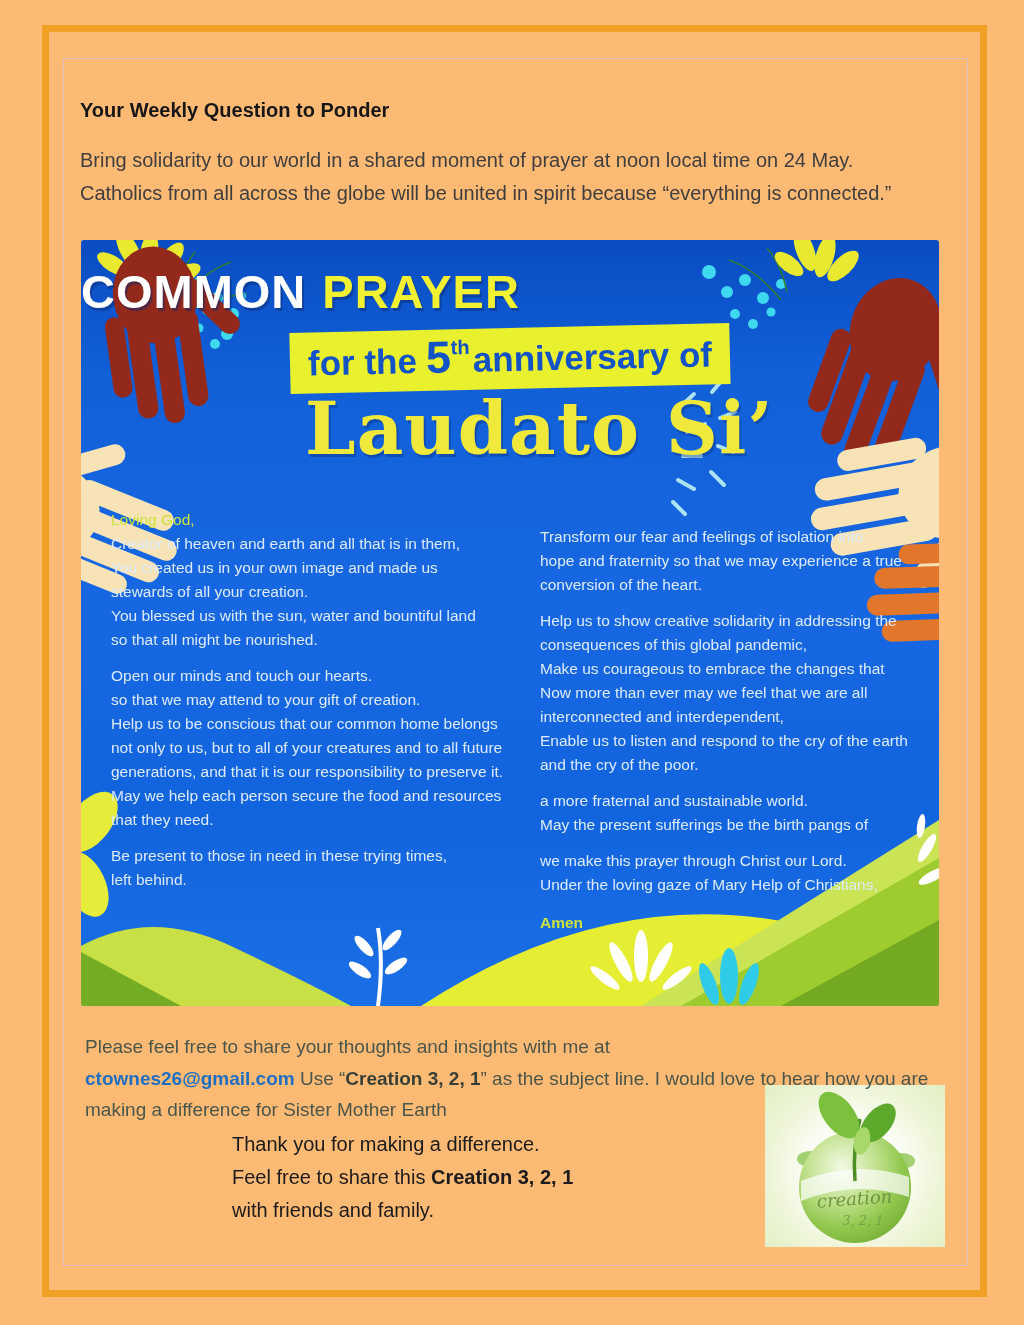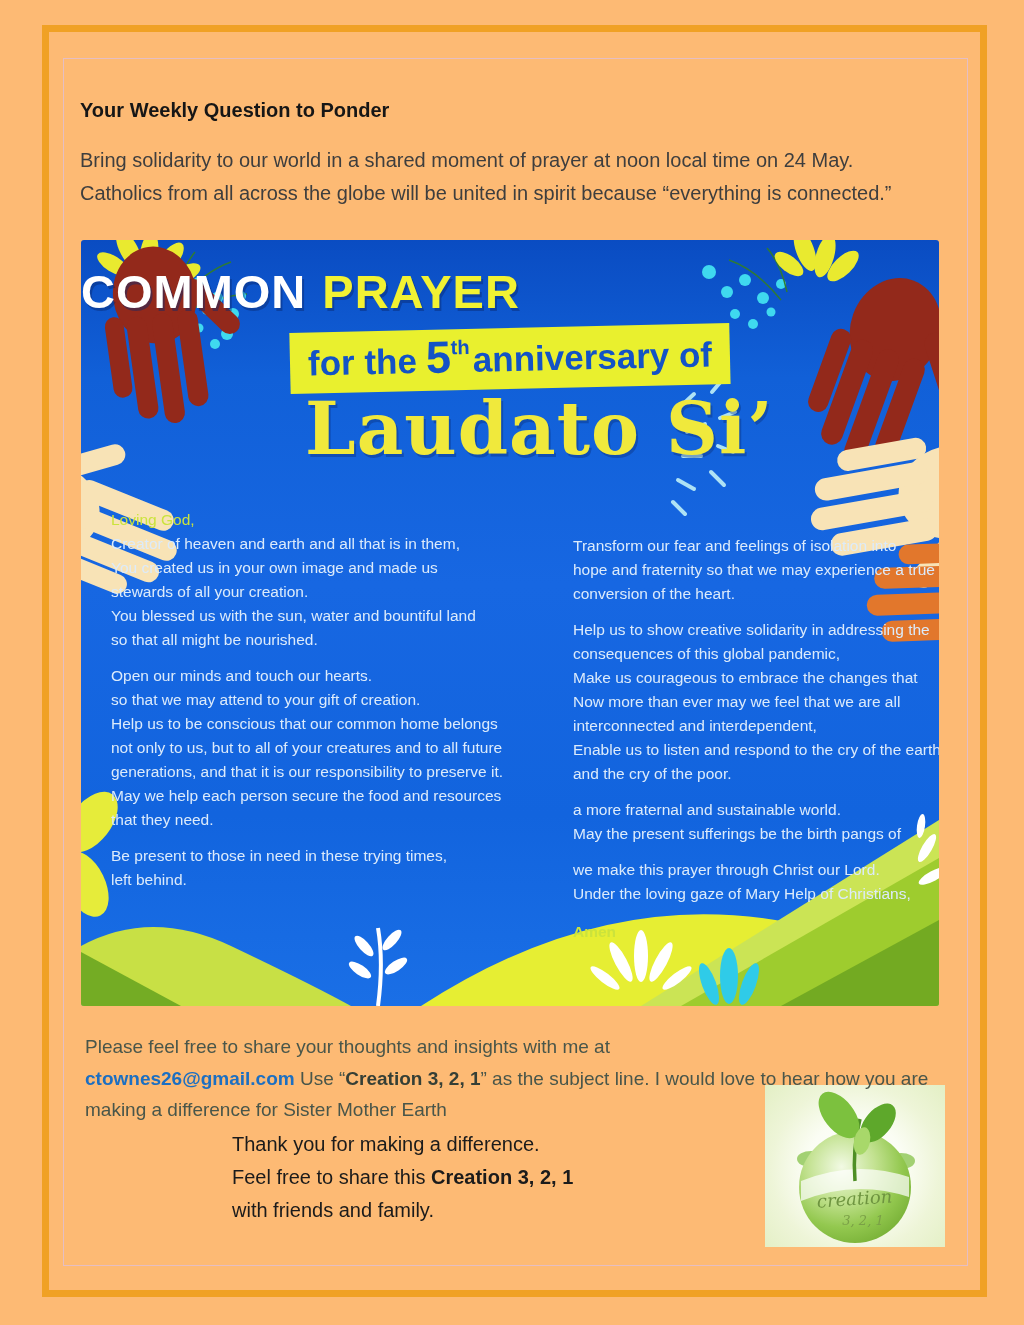--- a/index.html
+++ b/index.html
@@ -31,21 +31,21 @@
   .strip .pfx{margin-right:9px;}
   .strip .big5{font-size:45px;}
   .strip sup{font-size:20px;vertical-align:18px;margin-right:3px;}
 
   .laudato{position:absolute;top:146px;left:50%;transform:translateX(-54%);z-index:2;white-space:nowrap;
            font-family:"DejaVu Serif","Liberation Serif",serif;font-weight:bold;font-size:72px;
            color:#F0E93C;letter-spacing:1px;text-shadow:2px 3px 0 rgba(8,40,110,.35);margin-left:48px;}
 
   .cols{position:absolute;top:268px;left:0;right:0;z-index:2;color:#DCEBFB;font-size:15.5px;}
   .col-left{position:absolute;left:30px;width:404px;top:0;}
-  .col-right{position:absolute;left:459px;width:404px;top:26px;margin-left:33px;}
+  .col-right{position:absolute;left:459px;width:404px;top:17px;}
   .prayer-p{margin:0 0 12px;}
   .pline{line-height:24px;white-space:nowrap;}
   .salutation{color:#CBE33C;line-height:24px;}
   .amen{color:#CBE33C;margin-top:14px;line-height:24px;font-weight:bold;}
 
   
   .share{position:absolute;left:85px;top:1012px;width:848px;font-size:19px;line-height:31.5px;color:#49564A;z-index:2;}
   .share .email{color:#1C6FC2;font-weight:bold;}
   .share .subject{font-weight:bold;color:#353F36;}
   .closing{position:absolute;left:232px;top:1128px;width:560px;

